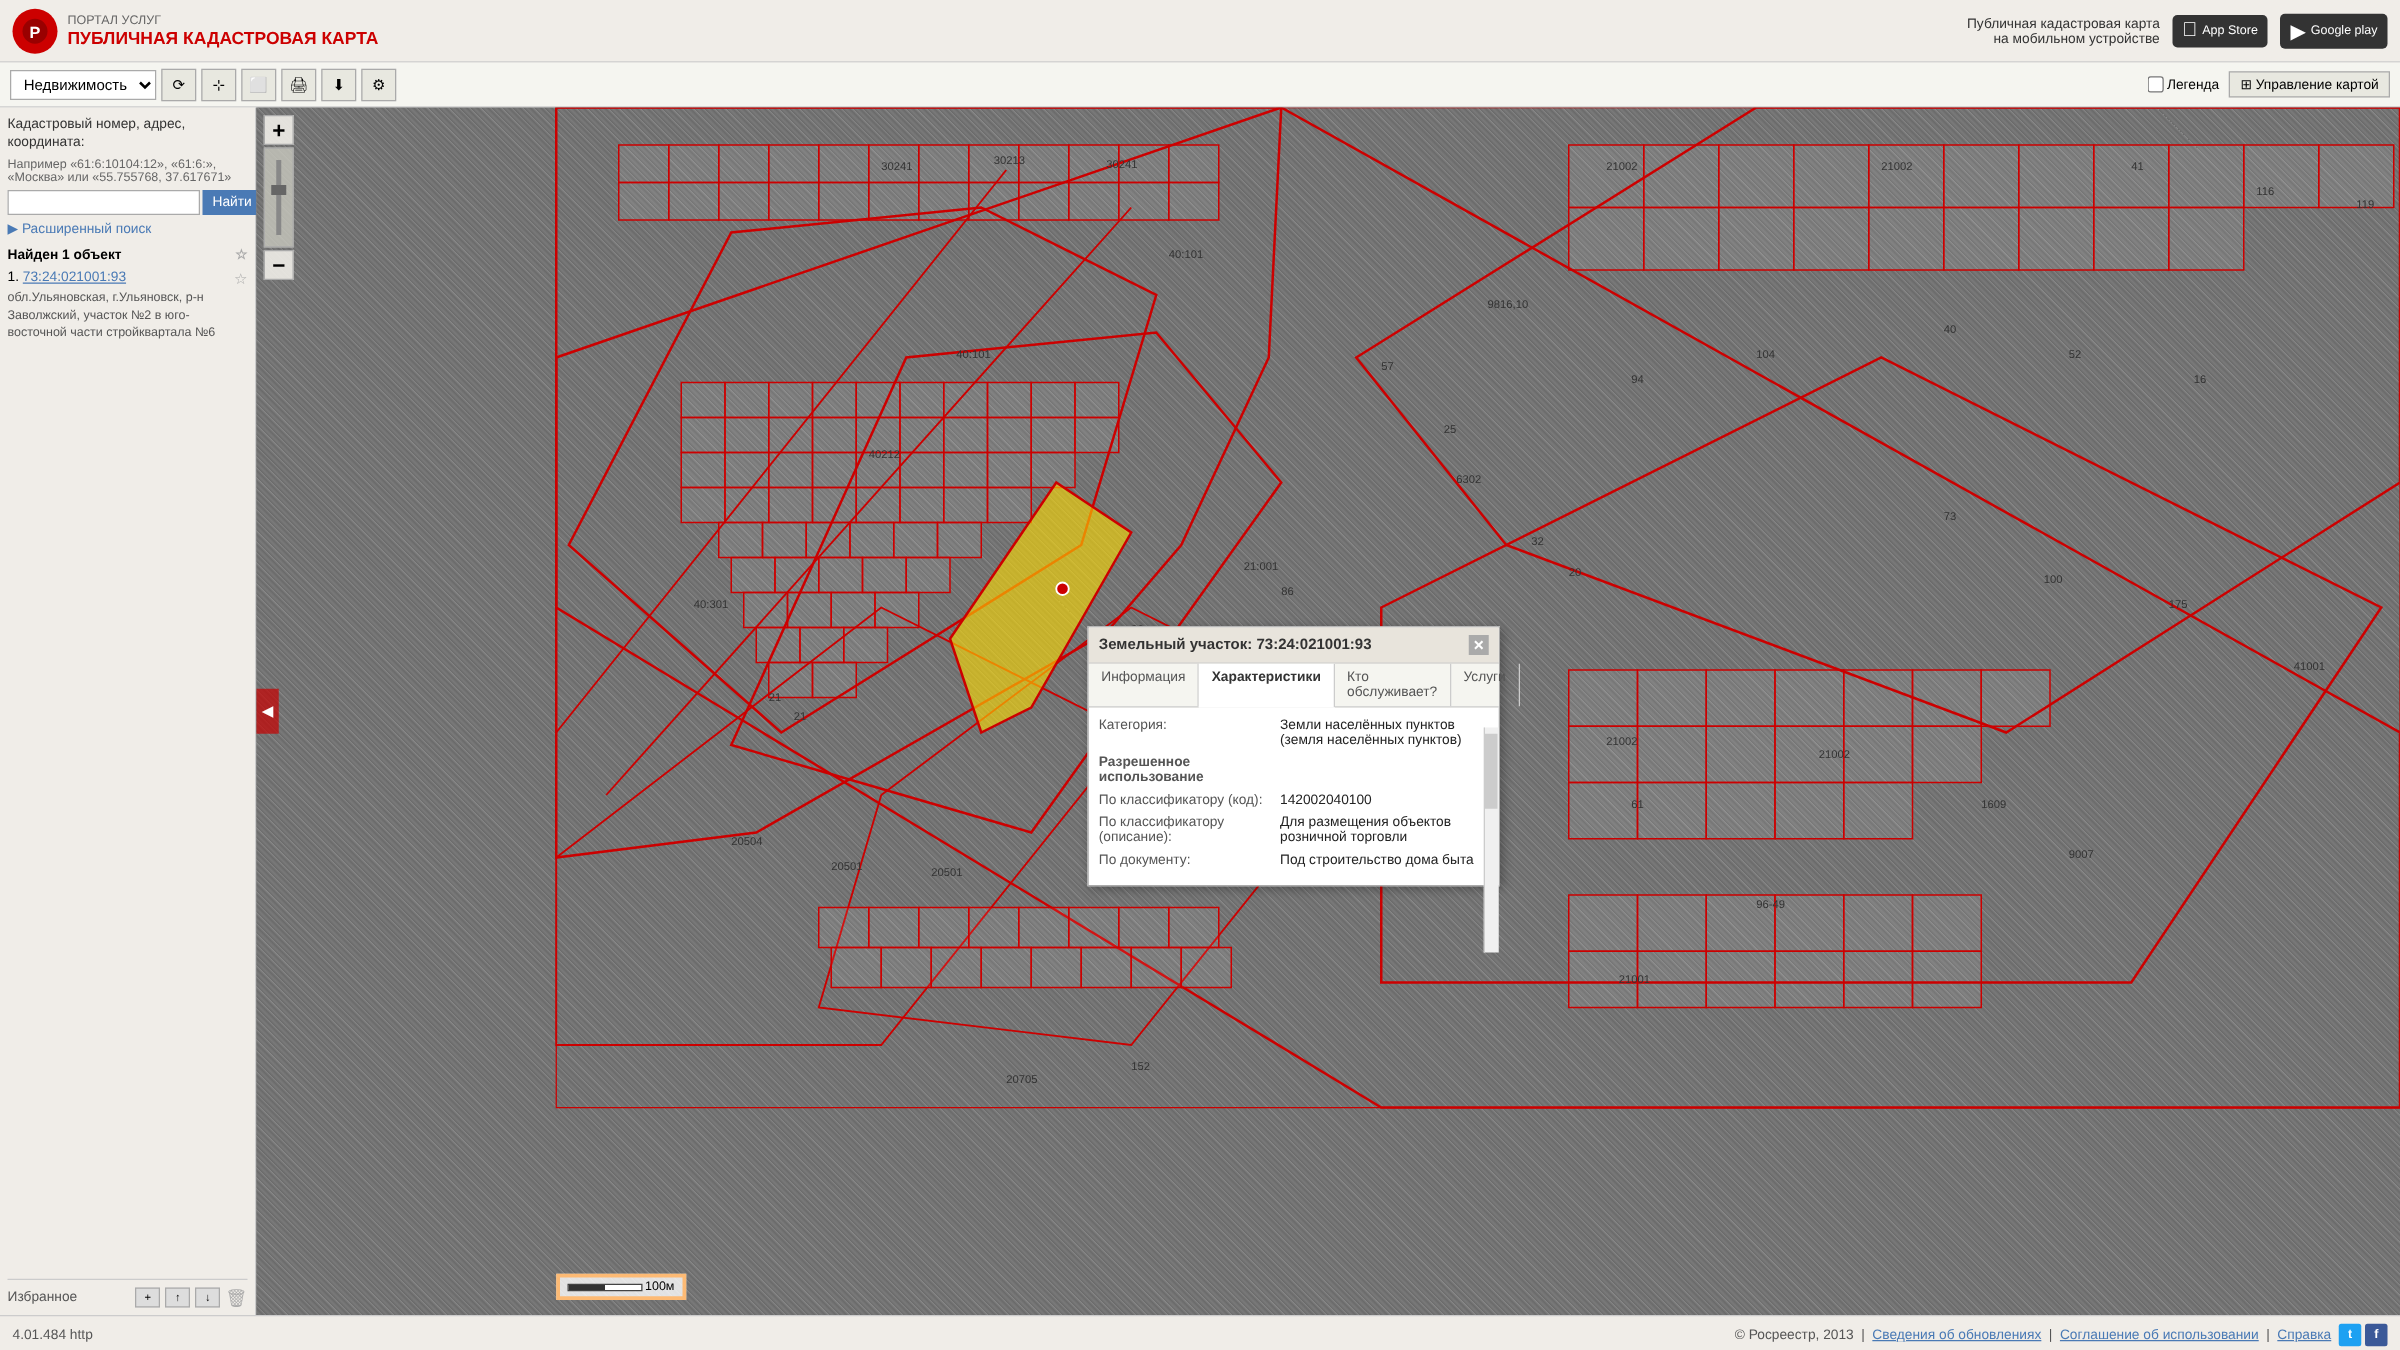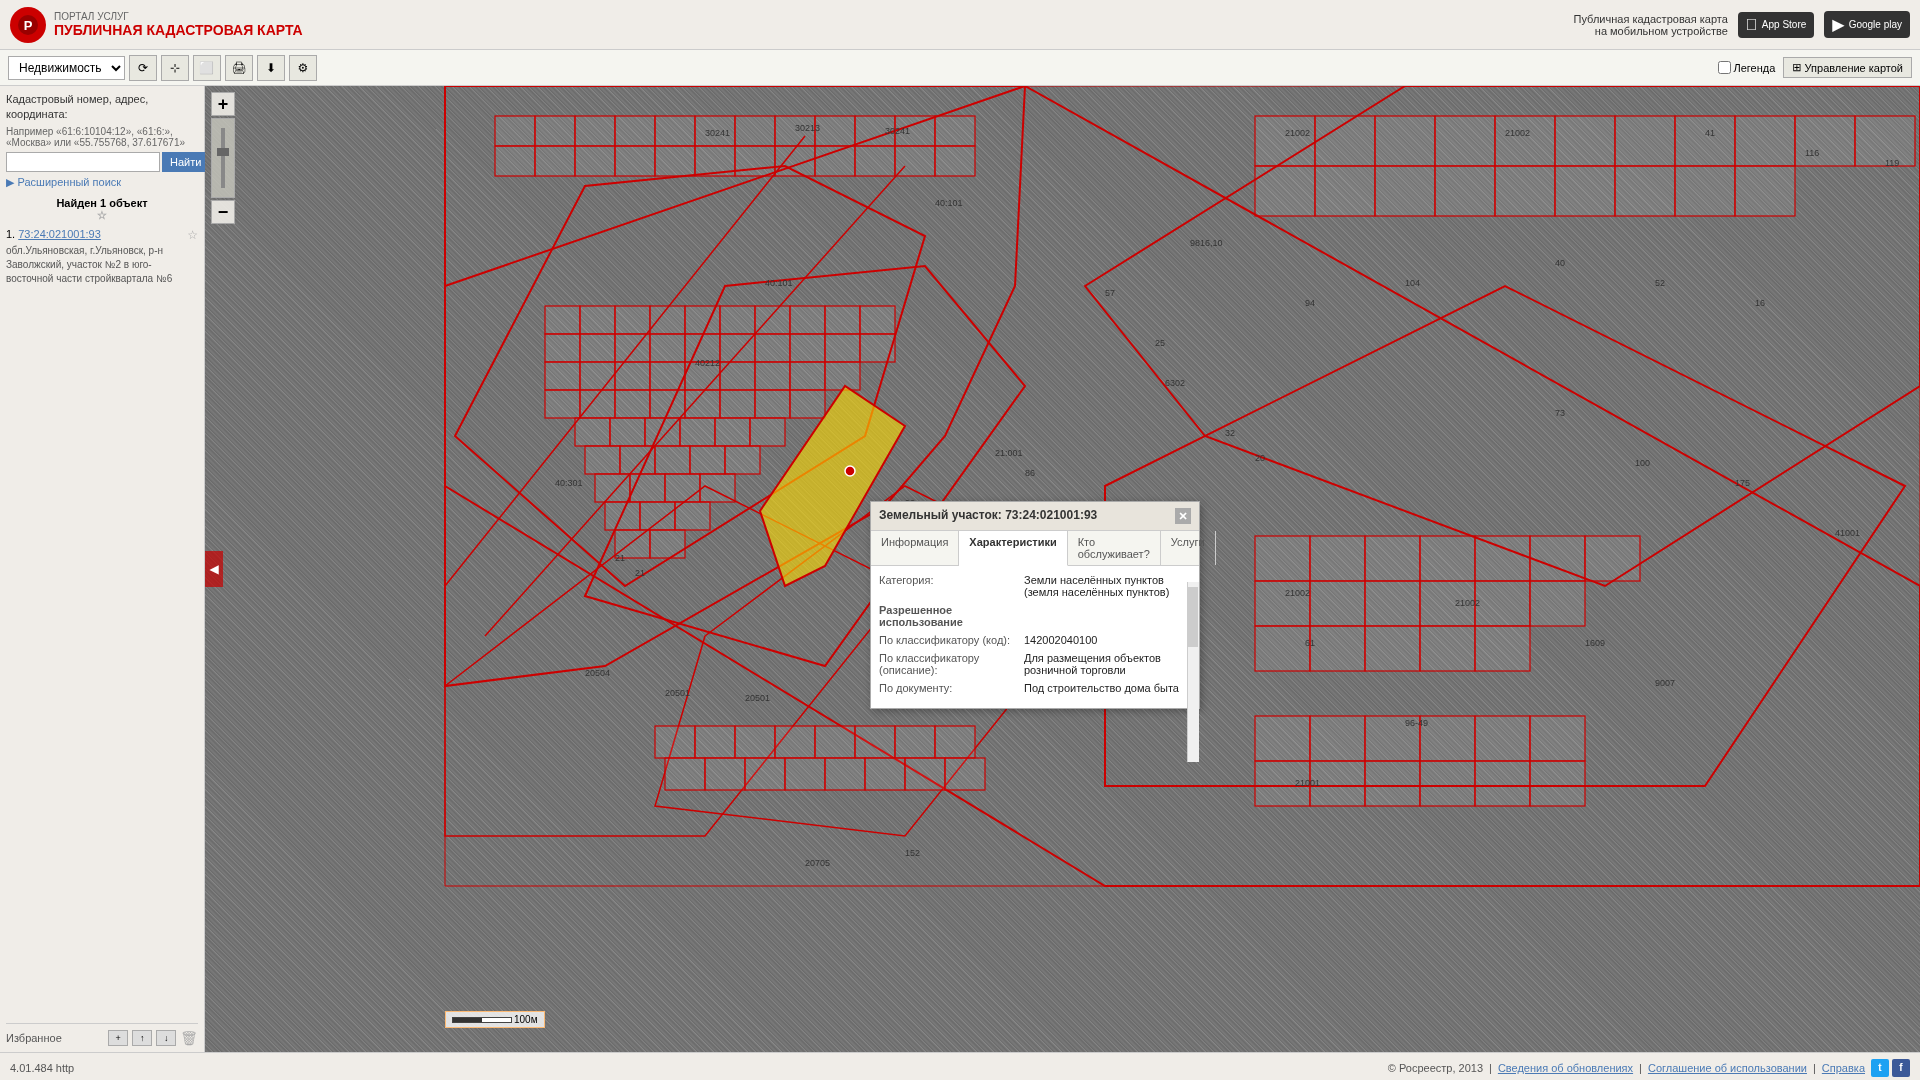--- a/index.html
+++ b/index.html
@@ -60,21 +60,21 @@
     }
     #search-label { font-size: 11px; color: #333; margin-bottom: 3px; line-height: 1.4; }
     #search-example { font-size: 10px; color: #666; margin-bottom: 4px; }
     #search-row { display: flex; gap: 2px; margin-bottom: 4px; }
     #search-input { flex: 1; padding: 3px 5px; border: 1px solid #aaa; font-size: 11px; }
     #search-btn {
       background: #4a7ab5; color: white; border: none; padding: 3px 8px;
       font-size: 11px; cursor: pointer;
     }
     #advanced-link { font-size: 11px; color: #4a7ab5; cursor: pointer; text-decoration: none; margin-bottom: 8px; }
-    #results-header { font-size: 11px; font-weight: bold; margin-bottom: 6px; display: flex; align-items: center; justify-content: space-between; flex-direction: column; }
+    #results-header { font-size: 11px; font-weight: bold; margin-bottom: 6px; display: flex; align-items: flex-end; justify-content: space-between; }
     #results-star { color: #aaa; cursor: pointer; }
     #result-item { font-size: 11px; margin-bottom: 4px; }
     #result-link { color: #4a7ab5; cursor: pointer; text-decoration: underline; font-size: 11px; }
     #result-address { font-size: 10px; color: #555; line-height: 1.4; margin-top: 2px; }
 
     #favorites-section {
       margin-top: auto; border-top: 1px solid #ccc; padding-top: 6px;
       display: flex; align-items: center; justify-content: space-between;
     }
     #favorites-label { font-size: 11px; color: #555; }
@@ -102,23 +102,23 @@
       border: 1px solid #aaa; cursor: pointer; display: flex; align-items: center;
       justify-content: center; font-size: 14px; font-weight: bold;
     }
     #nav-arrow-left {
       position: absolute; left: 0; top: 50%; transform: translateY(-50%);
       background: rgba(200,0,0,0.7); color: white; width: 18px; height: 36px;
       display: flex; align-items: center; justify-content: center;
       cursor: pointer; font-size: 12px; z-index: 10;
     }
     #scale-bar {
-      position: absolute; bottom: 24px; left: 240px;
+      position: absolute; bottom: 12px; left: 240px;
       background: rgba(255,255,255,0.8); padding: 2px 6px;
-      font-size: 10px; border: 1px solid #fdba74; z-index: 10;
+      font-size: 10px; border: 3px solid #fdba74; z-index: 10;
     }
 
     
     #popup-dialog {
       position: absolute; left: 665px; top: 415px;
       width: 330px; background: white;
       border: 1px solid #aaa; box-shadow: 2px 2px 8px rgba(0,0,0,0.3);
       z-index: 100;
     }
     #popup-title-bar {

